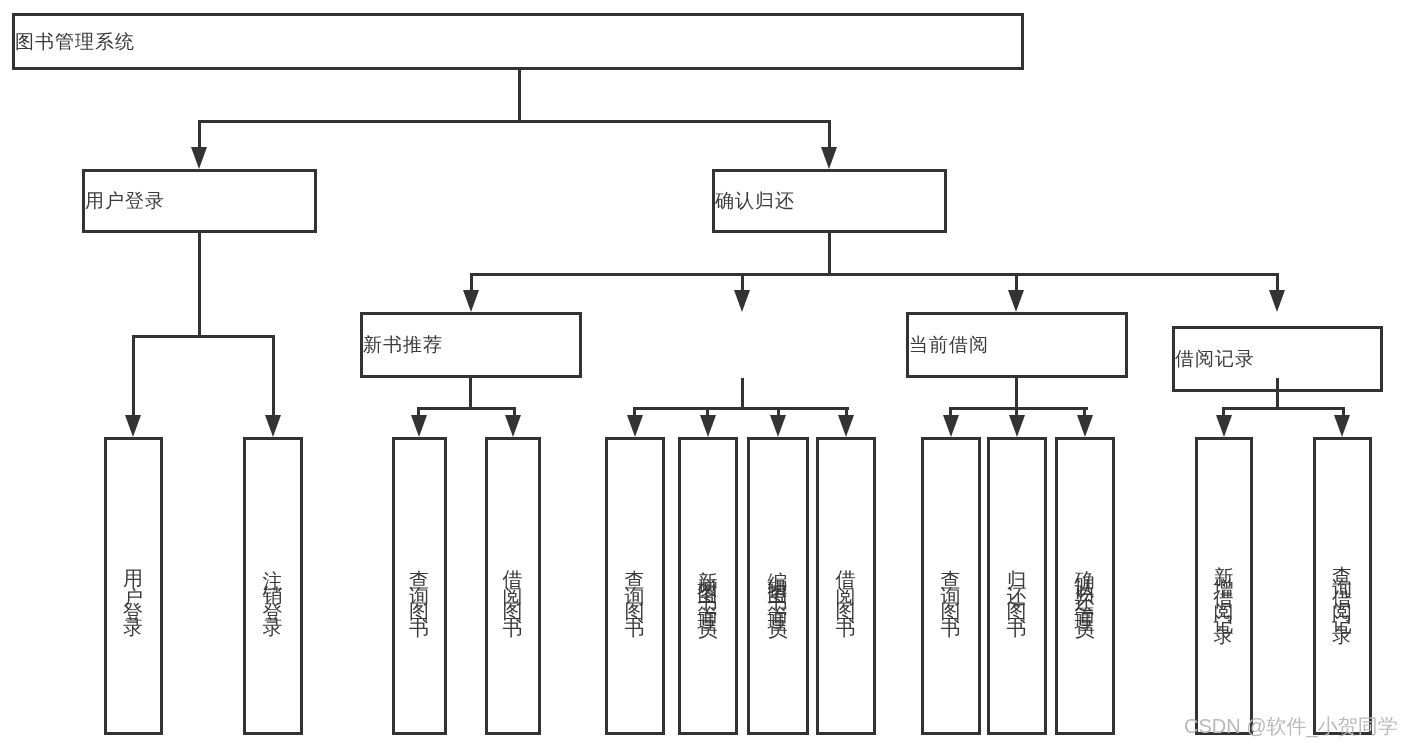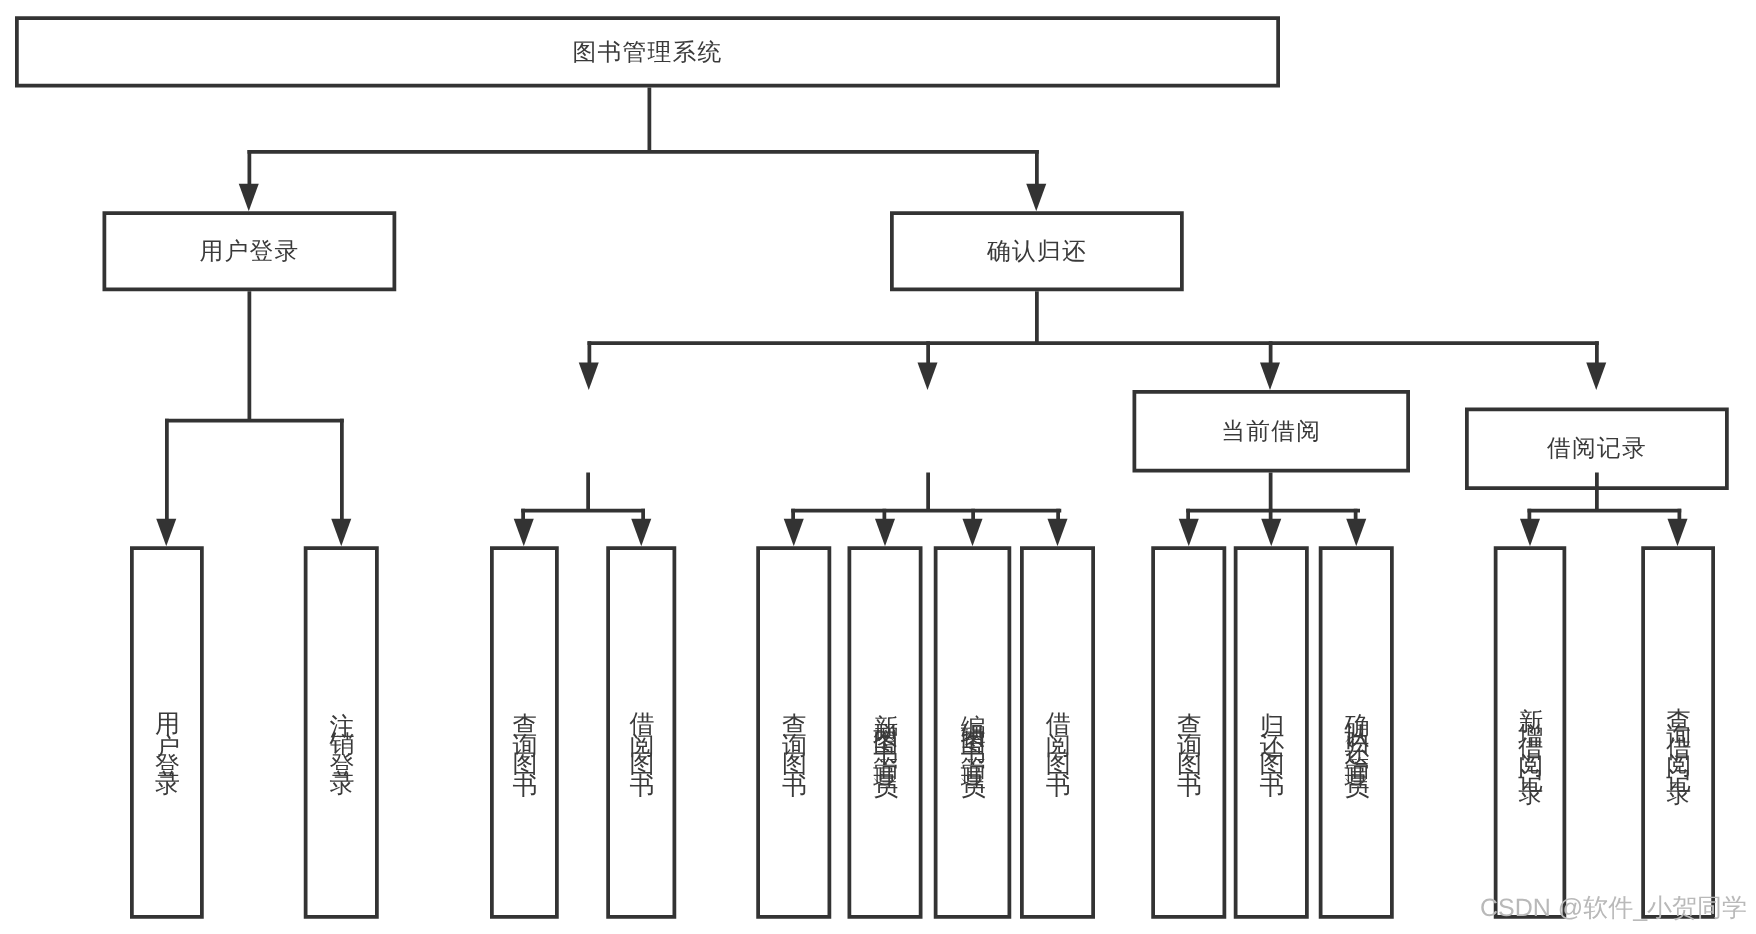--- a/index.html
+++ b/index.html
@@ -10,21 +10,20 @@
     font-family:"Liberation Sans","DejaVu Sans",sans-serif;
     overflow:hidden;
   }
   .node{
     position:absolute;
     background:#ffffff;
     border:3px solid #333333;
     box-sizing:border-box;
     display:flex;
     align-items:center;
-    justify-content:center;
     color:#3a3a3a;
     font-size:19px;
     letter-spacing:1px;
   }
   .leaf{
     position:absolute;
     background:#ffffff;
     border:3px solid #333333;
     box-sizing:border-box;
     display:flex;
@@ -95,20 +94,23 @@
   <div class="hline" style="left:470px;top:273px;width:809px;"></div>
   <div class="vline" style="left:470px;top:273px;height:21px;"></div>
   <div class="arrow-down" style="left:463px;top:290px;"></div>
   <div class="vline" style="left:741px;top:273px;height:21px;"></div>
   <div class="arrow-down" style="left:734px;top:290px;"></div>
   <div class="vline" style="left:1015px;top:273px;height:21px;"></div>
   <div class="arrow-down" style="left:1008px;top:290px;"></div>
   <div class="vline" style="left:1276px;top:273px;height:21px;"></div>
   <div class="arrow-down" style="left:1269px;top:290px;"></div>
 
+  <div class="node" style="left:360px;top:312px;width:222px;height:66px;">
+    <span>新书推荐</span>
+  </div>
   <div class="node" style="left:906px;top:312px;width:222px;height:66px;">
     <span>当前借阅</span>
   </div>
   <div class="node" style="left:1172px;top:312px;width:211px;height:66px;margin-top:14px;">
     <span>借阅记录</span>
   </div>
 
   <div class="vline" style="left:469px;top:378px;height:31px;"></div>
   <div class="hline" style="left:417px;top:407px;width:99px;"></div>
   <div class="vline" style="left:417px;top:407px;height:12px;"></div>

